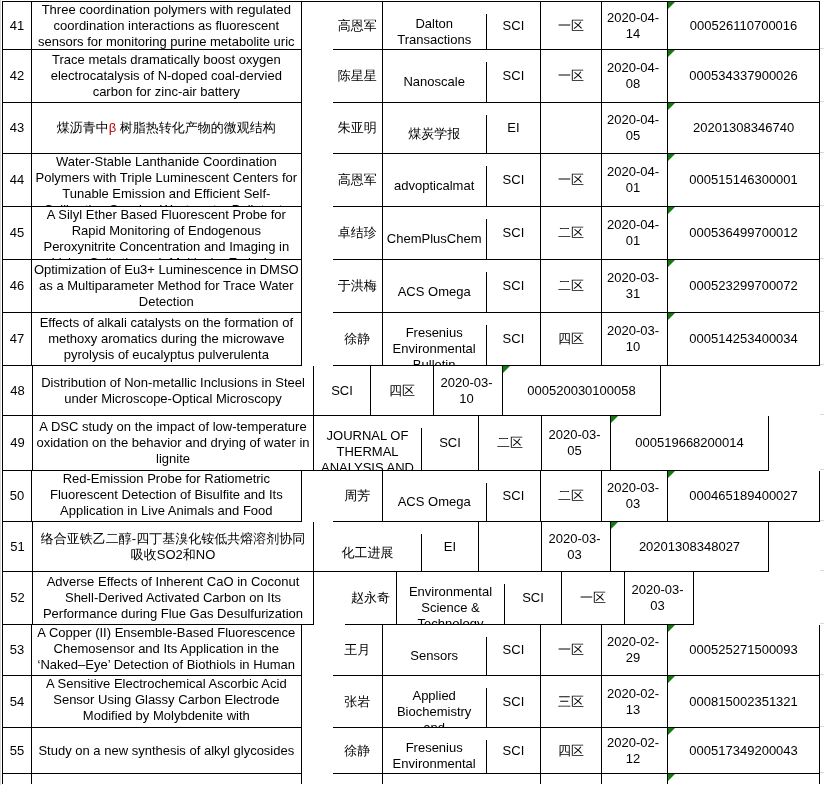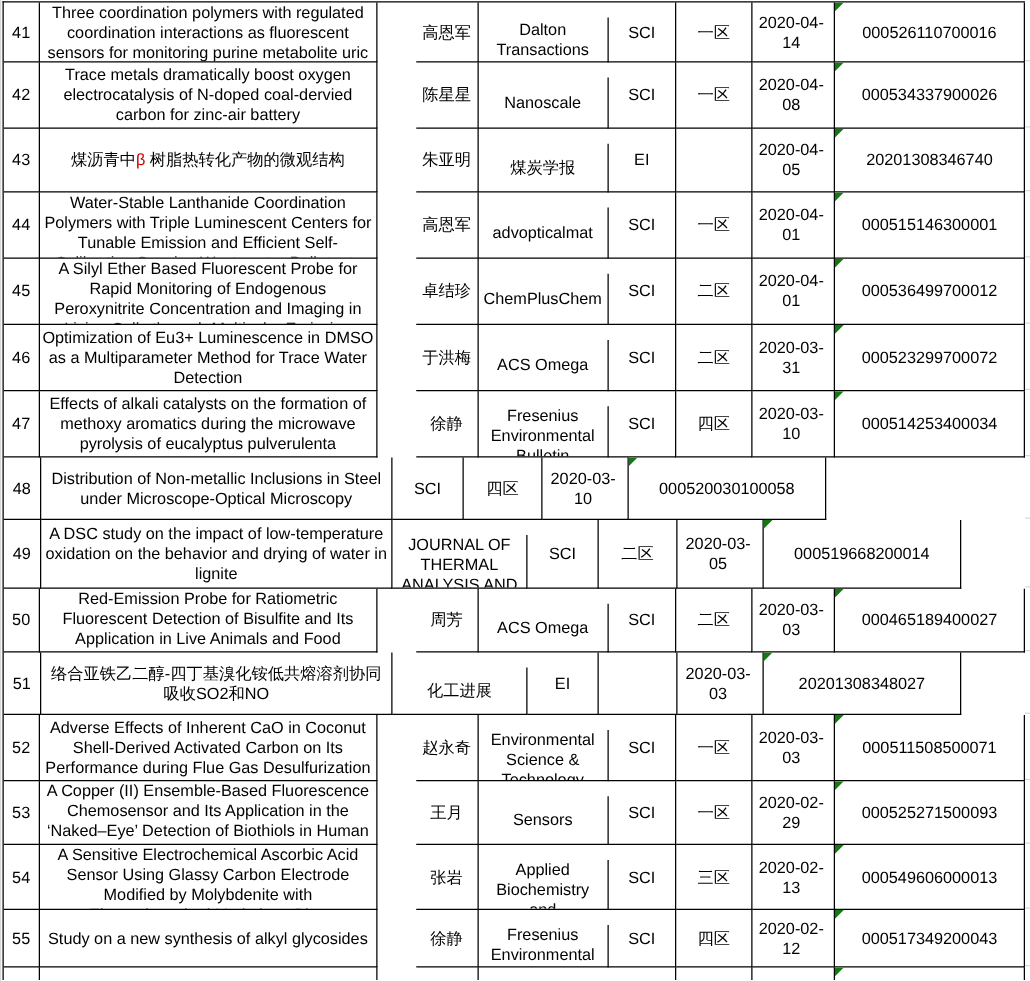--- a/index.html
+++ b/index.html
@@ -352,24 +352,20 @@
       </div>
     <div class="cell c4">
         <span class="v">SCI</span>
       </div>
     <div class="cell c5">
         <span class="v">一区</span>
       </div>
     <div class="cell c6">
         <span class="v">2020-03-03</span>
       </div>
-    <div class="cell c7">
-        <span class="tri"></span>
-        <span class="v">000511508500071</span>
-      </div>
   </div>
 
   <div class="row" style="height:51px">
     <div class="cell c0">
         <span class="v">53</span>
       </div>
     <div class="cell c1">
         <span class="v">A Copper (II) Ensemble-Based Fluorescence Chemosensor and Its Application in the ‘Naked–Eye’ Detection of Biothiols in Human Urine</span>
       </div>
     <div class="cell c2">
@@ -410,21 +406,21 @@
         <span class="v">SCI</span>
       </div>
     <div class="cell c5">
         <span class="v">三区</span>
       </div>
     <div class="cell c6">
         <span class="v">2020-02-13</span>
       </div>
     <div class="cell c7">
         <span class="tri"></span>
-        <span class="v">000549606000013</span>
+        <span class="v">000815002351321</span>
       </div>
   </div>
 
   <div class="row" style="height:46px">
     <div class="cell c0">
         <span class="v">55</span>
       </div>
     <div class="cell c1">
         <span class="v">Study on a new synthesis of alkyl glycosides</span>
       </div>

